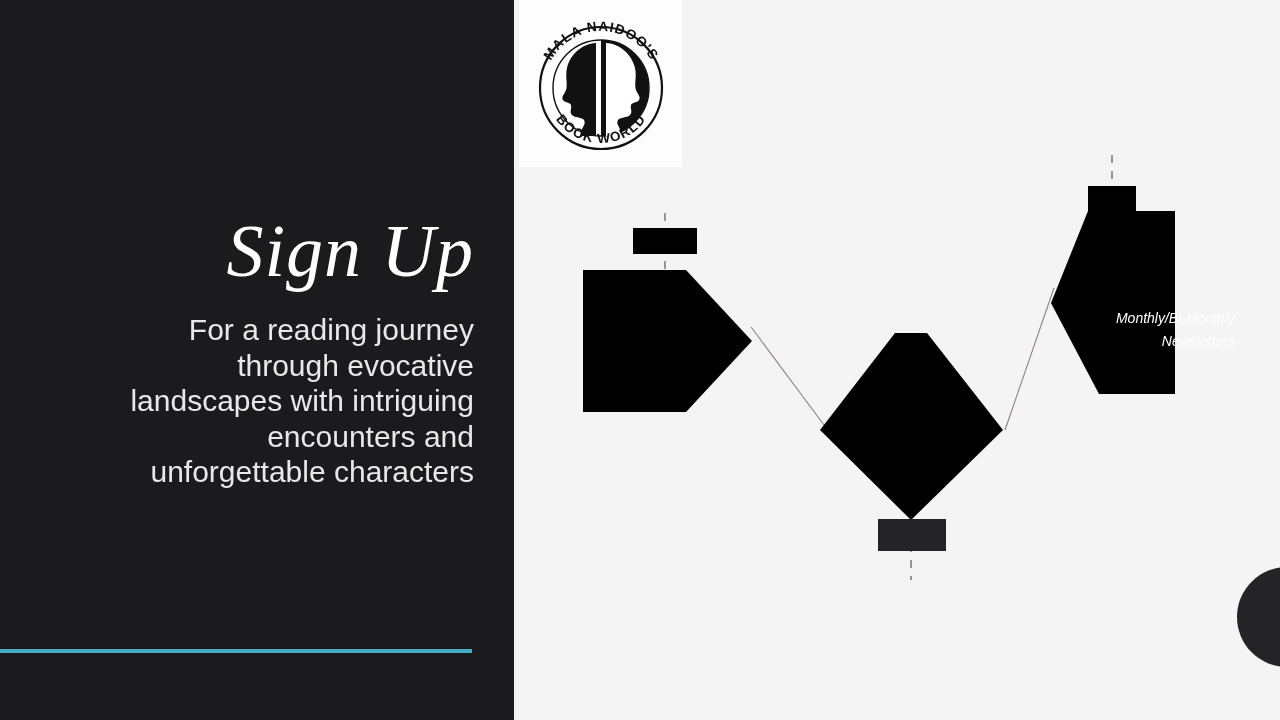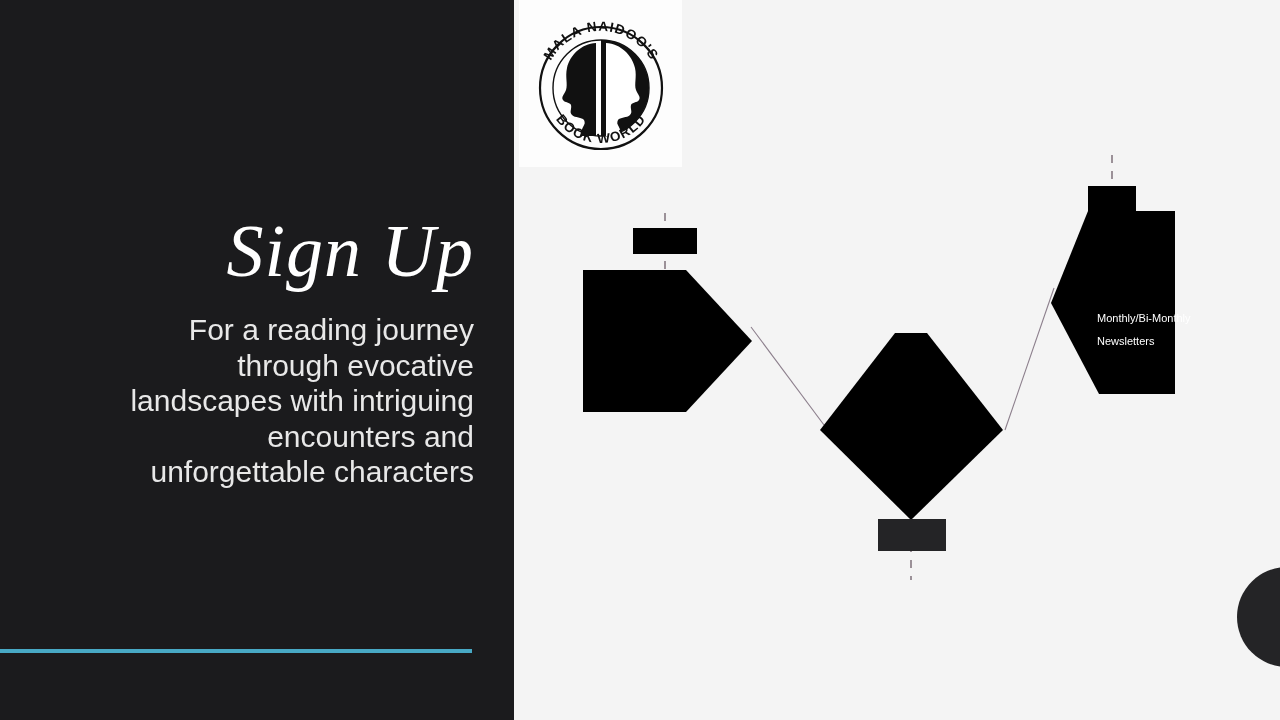--- a/index.html
+++ b/index.html
@@ -81,25 +81,26 @@
     left: 514px;
     top: 0;
     width: 766px;
     height: 720px;
   }
   #diagram svg { display: block; }
 
   .node-label {
     position: absolute;
     color: #ffffff;
-    font-size: 11px;
+    font-size: 14px;
     line-height: 23px;
-    text-align: left;
+    text-align: right;
     font-weight: 300;
     pointer-events: none;
+    font-style: italic;
   }
   #label-newsletters {
     left: 583px;
     top: 307px;
     width: 138px;
   }
 
   
   #corner-circle {
     position: absolute;

